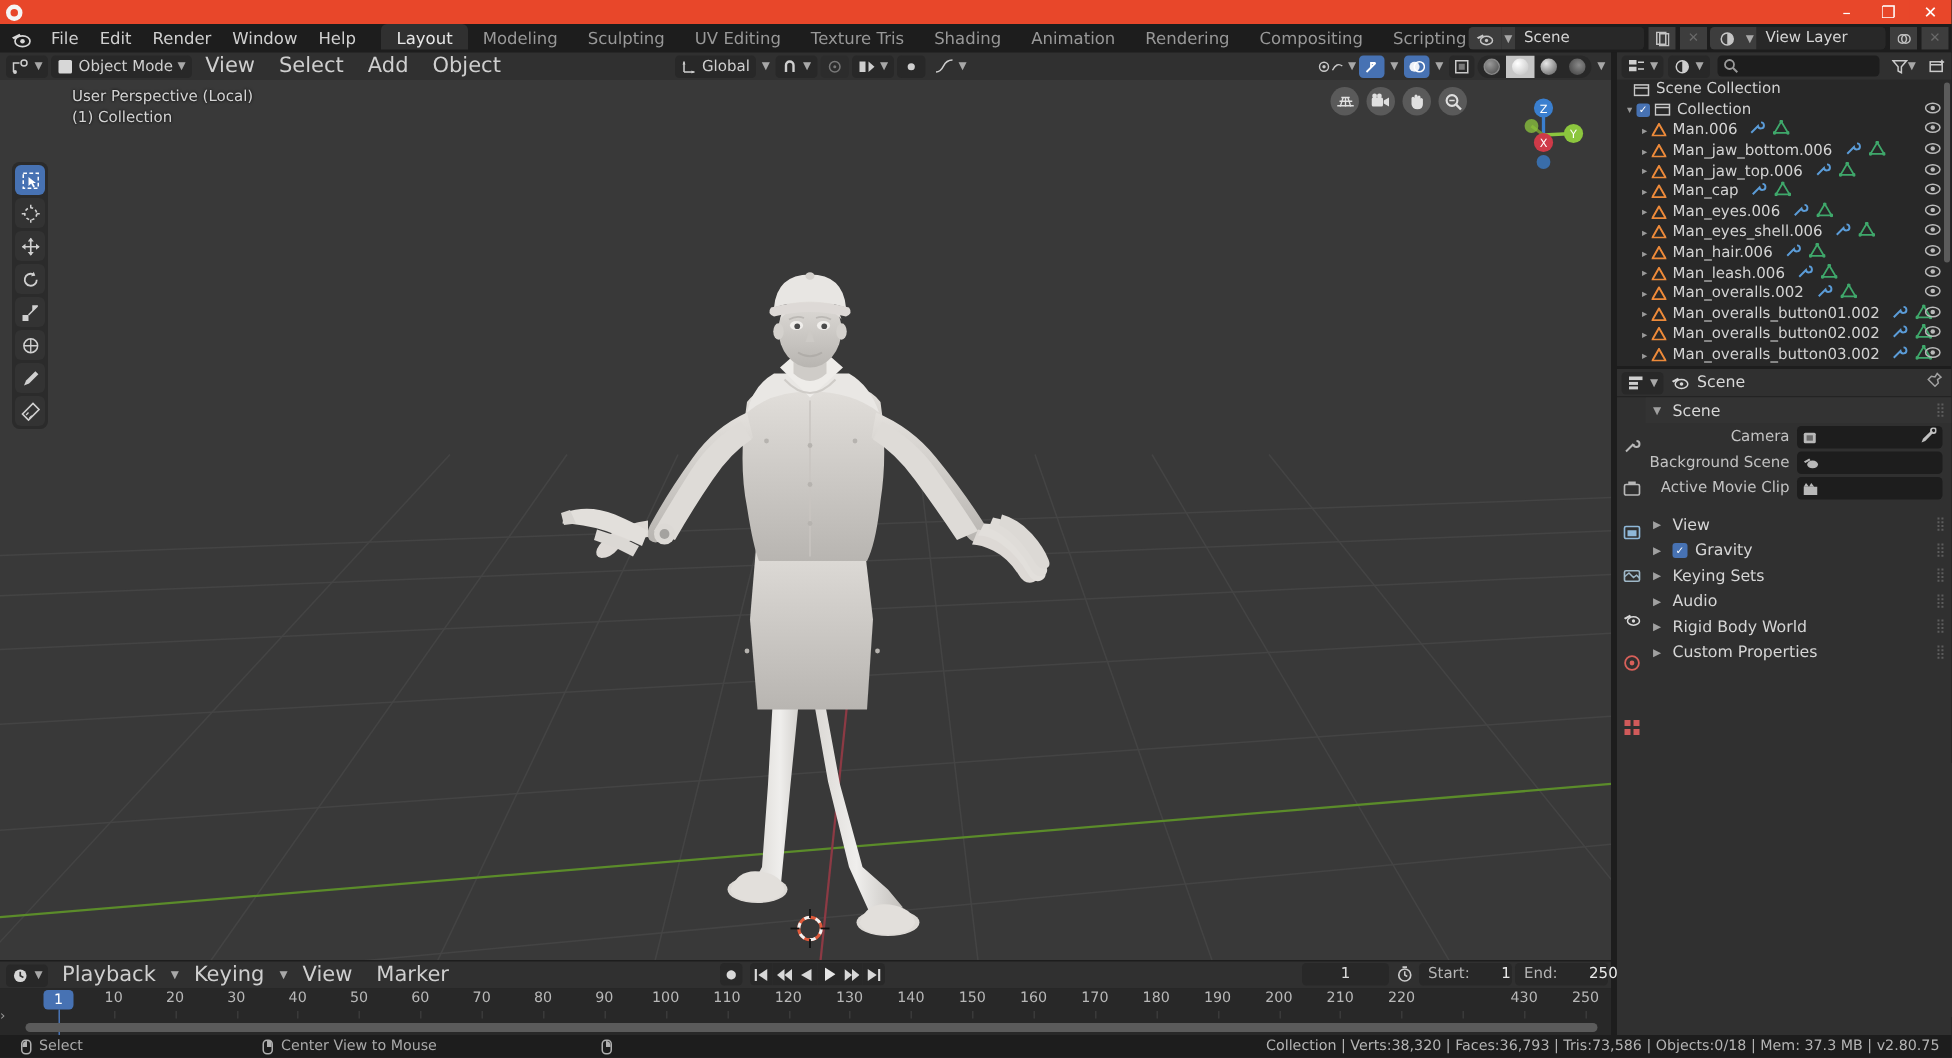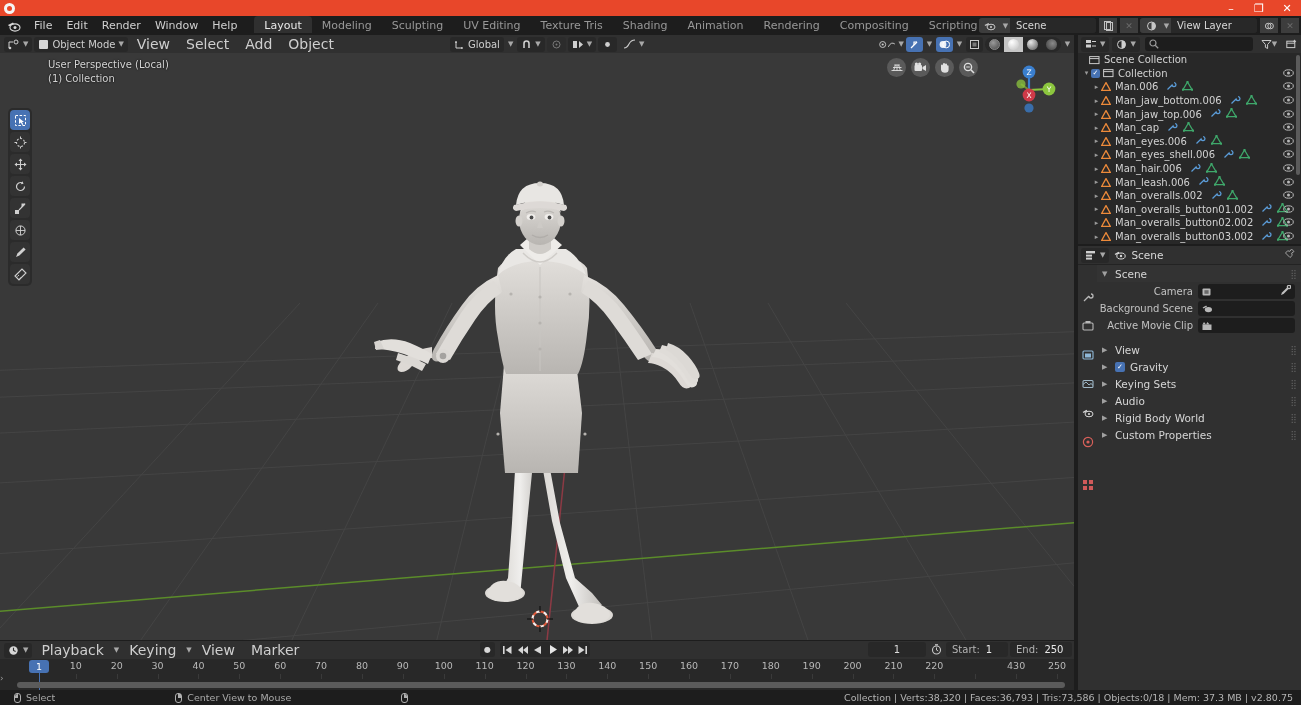--- a/index.html
+++ b/index.html
@@ -135,21 +135,21 @@
   .pb-btn {
     width: 15px; height: 15px; background: #282828; display: flex; align-items: center;
     justify-content: center; color: #d8d8d8; font-size: 8px;
   }
   .pb-grp { display: flex; border-radius: 3px; overflow: hidden; margin-left: 4px; }
   .tl-frameblock { position: absolute; right: 2px; top: 1px; display: flex; gap: 2px; align-items:center; }
   .num-field {
     height: 15px; background: #282828; border-radius: 3px; display: flex; align-items: center;
     justify-content: center; font-size: 10px; color: #dcdcdc; padding: 0 6px;
   }
-  .num-field.labeled { justify-content: flex-start; gap: 6px; }
+  .num-field.labeled { justify-content: flex-start; gap: 21px; }
   .nf-label { color: #b4b4b4; }
   .nf-val { color: #e8e8e8; }
 
   .tl-body {
     position: absolute; top: 659px; left: 0; width: 1074px; height: 31px;
     background: #282828; overflow: hidden;
   }
   .tl-ruler { position: absolute; top: 0; left: 0; width: 1074px; height: 16px; }
   .tl-tick { position: absolute; top: 1px; font-size: 9.5px; color: #b8b8b8; transform: translateX(-50%); }
   .tl-tickline { position: absolute; top: 15px; width: 1px; height: 5px; background: #3a3a3a; }

